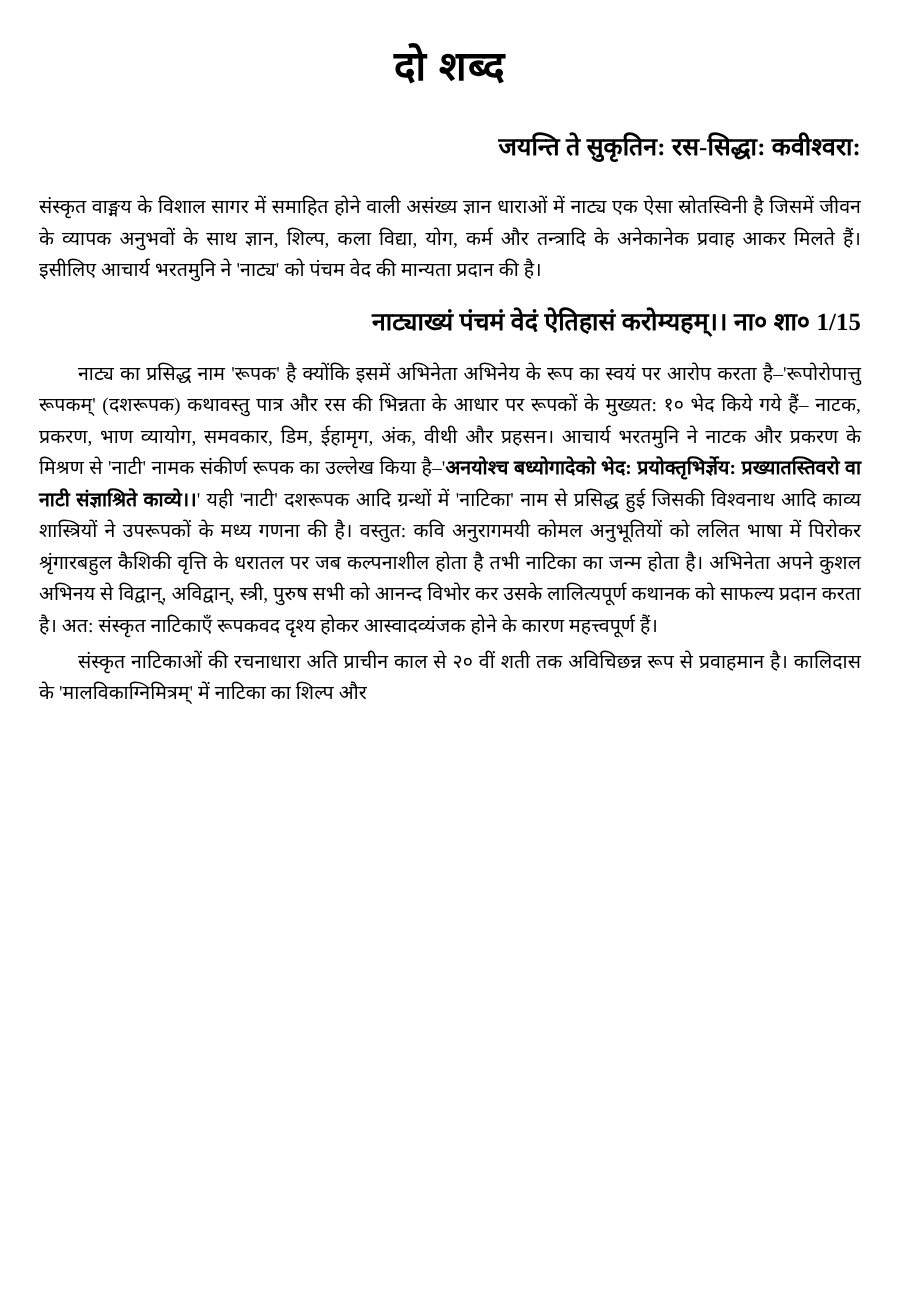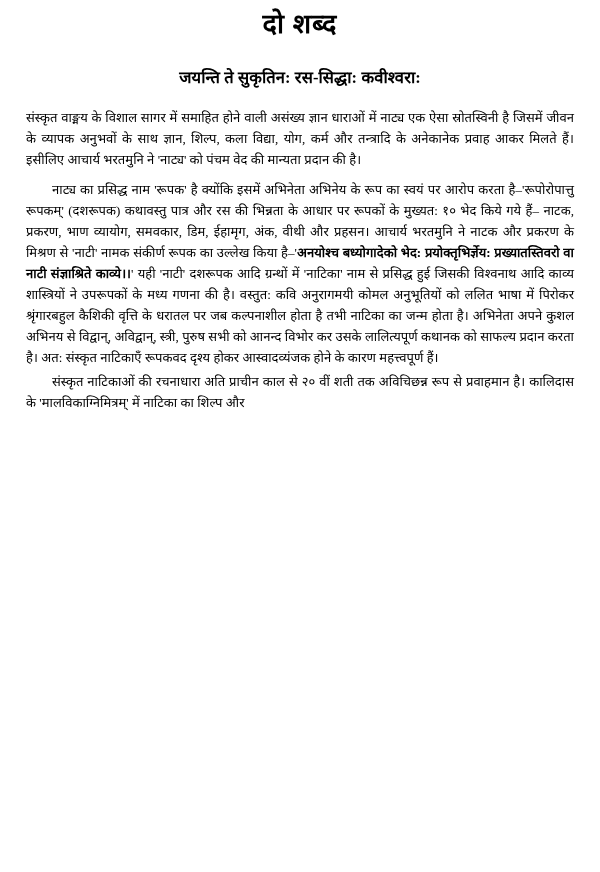--- a/index.html
+++ b/index.html
@@ -11,33 +11,33 @@
     height: 872px;
     background: #ffffff;
     font-family: "Liberation Serif", "DejaVu Serif", serif;
     color: #000000;
     overflow: hidden;
   }
   .page {
     width: 600px;
     height: 796px;
     box-sizing: border-box;
-    padding: 2px 26px 0 26px;
+    padding: 22px 26px 0 26px;
     position: relative;
   }
   .doc-title {
     text-align: center;
     font-size: 27px;
     font-weight: bold;
     letter-spacing: 1px;
     margin: 6px 0 22px 0;
     line-height: 1.2;
   }
   .verse-block {
-    text-align: center;
+    text-align: right;
     margin: 0 0 12px 0;
   }
   .verse-line {
     font-size: 16.5px;
     font-weight: bold;
     line-height: 1.95;
     letter-spacing: 0.1px;
   }
   .para {
     font-size: 13px;
@@ -71,20 +71,21 @@
 
   <div class="doc-title">दो शब्द</div>
 
   <div class="verse-block">
     <div class="verse-line">जयन्ति ते सुकृतिन: रस-सिद्धा: कवीश्वरा:</div>
   </div>
 
   <p class="para">संस्कृत वाङ्मय के विशाल सागर में समाहित होने वाली असंख्य ज्ञान धाराओं में नाट्य एक ऐसा स्रोतस्विनी है जिसमें जीवन के व्यापक अनुभवों के साथ ज्ञान, शिल्प, कला विद्या, योग, कर्म और तन्त्रादि के अनेकानेक प्रवाह आकर मिलते हैं। इसीलिए आचार्य भरतमुनि ने 'नाट्य' को पंचम वेद की मान्यता प्रदान की है।</p>
 
   <div class="verse-block second">
+    <div class="verse-line ref">नाट्याख्यं पंचमं वेदं ऐतिहासं करोम्यहम्।। ना० शा०  1/15</div>
   </div>
 
   <p class="para indent">
     <span>नाट्य का प्रसिद्ध नाम 'रूपक' है क्योंकि इसमें अभिनेता अभिनेय के रूप  का स्वयं पर आरोप  करता है–'रूपोरोपात्तु रूपकम्'  (दशरूपक) कथावस्तु पात्र और रस की भिन्नता के आधार पर रूपकों के मुख्यत: १० भेद किये गये हैं– नाटक, प्रकरण, भाण व्यायोग, समवकार, डिम, ईहामृग, अंक, वीथी और प्रहसन। आचार्य भरतमुनि ने नाटक और प्रकरण के मिश्रण से 'नाटी' नामक संकीर्ण रूपक का उल्लेख किया है–'</span><span class="bold-inline">अनयोश्च बध्योगादेको भेद: प्रयोक्तृभिर्ज्ञेय: प्रख्यातस्तिवरो वा नाटी संज्ञाश्रिते काव्ये।।</span><span>' यही 'नाटी' दशरूपक आदि ग्रन्थों में 'नाटिका' नाम से प्रसिद्ध हुई जिसकी विश्वनाथ आदि काव्य शास्त्रियों ने उपरूपकों के मध्य गणना की है। वस्तुत: कवि अनुरागमयी कोमल अनुभूतियों को ललित भाषा में पिरोकर श्रृंगारबहुल कैशिकी वृत्ति के धरातल पर जब कल्पनाशील होता है तभी नाटिका का जन्म होता है। अभिनेता अपने कुशल अभिनय से विद्वान्, अविद्वान्, स्त्री, पुरुष सभी को आनन्द विभोर कर उसके लालित्यपूर्ण कथानक को साफल्य प्रदान करता है। अत: संस्कृत नाटिकाएँ रूपकवद दृश्य होकर आस्वादव्यंजक होने के कारण महत्त्वपूर्ण हैं।</span>
   </p>
 
   <p class="para indent para-tail">संस्कृत नाटिकाओं की रचनाधारा अति प्राचीन काल से २० वीं शती तक अविचिछन्न रूप से प्रवाहमान है। कालिदास के 'मालविकाग्निमित्रम्' में नाटिका का शिल्प और</p>
 
 </div>
 

